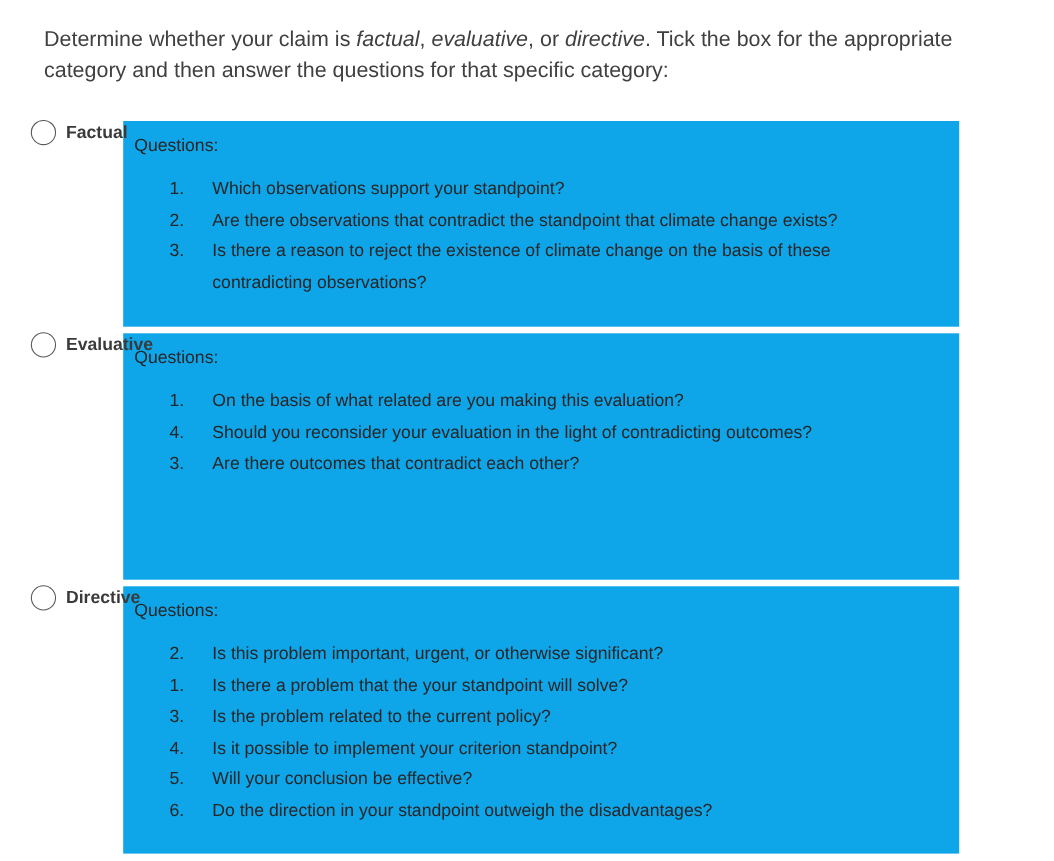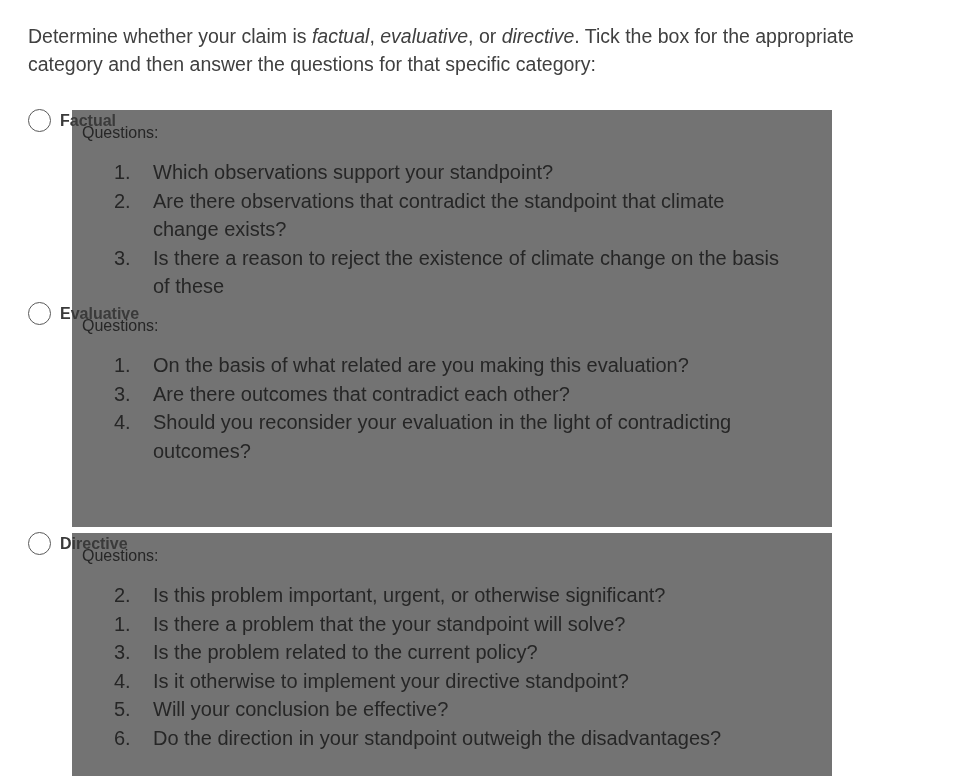--- a/index.html
+++ b/index.html
@@ -11,21 +11,21 @@
   }
   .page {
     position: relative;
     width: 958px;
     height: 783px;
     background: #ffffff;
     overflow: hidden;
   }
   .heading {
     position: absolute;
-    left: 28px;
+    left: 40px;
     top: 22px;
     width: 845px;
     margin: 0;
     font-size: 19.5px;
     line-height: 28px;
     color: #404040;
   }
   .heading em { font-style: italic; }
   .section {
     position: absolute;
@@ -52,43 +52,43 @@
     background: #ffffff;
     flex: 0 0 auto;
   }
   .radio-label {
     font-size: 16px;
     font-weight: bold;
     color: #3a3a3a;
     white-space: nowrap;
   }
   .qbox {
-    margin-left: 72px;
+    margin-left: 112px;
     width: 760px;
-    background: #737373;
+    background: #0ea5e9;
     padding: 9px 40px 24px 10px;
   }
   .qbox.h1 { min-height: 187px; }
   .qbox.h2 { min-height: 224px; }
   .qbox.h3 { min-height: 228px; }
   .qbox-title {
     font-size: 16px;
     line-height: 28px;
     color: #262626;
   }
   ol.qlist {
     list-style: none;
     margin: 11px 0 0 0;
     padding: 0;
     counter-reset: q;
   }
   ol.qlist li {
     position: relative;
     padding-left: 71px;
-    font-size: 20px;
+    font-size: 16px;
     line-height: 28.5px;
     color: #262626;
     white-space: pre-wrap;
   }
   ol.qlist li::before {
     content: attr(data-num);
     position: absolute;
     left: 32px;
     top: 0;
     white-space: nowrap;
@@ -119,37 +119,37 @@
 
   <div class="section s2">
     <div class="radio-row">
       <span class="radio-circle"></span>
       <span class="radio-label">Evaluative</span>
     </div>
     <div class="qbox h2">
       <div class="qbox-title">Questions:</div>
       <ol class="qlist">
           <li data-num="1.">On the basis of what related are you making this evaluation?</li>
+          <li data-num="4.">Should you reconsider your evaluation in the light of contradicting outcomes?</li>
           <li data-num="3.">Are there outcomes that contradict each other?</li>
-          <li data-num="4.">Should you reconsider your evaluation in the light of contradicting outcomes?</li>
         </ol>
     </div>
   </div>
 
   <div class="section s3">
     <div class="radio-row">
       <span class="radio-circle"></span>
       <span class="radio-label">Directive</span>
     </div>
     <div class="qbox h3">
       <div class="qbox-title">Questions:</div>
       <ol class="qlist">
           <li data-num="2.">Is this problem important, urgent, or otherwise significant?</li>
           <li data-num="1.">Is there a problem that the your standpoint will solve?</li>
           <li data-num="3.">Is the problem related to the current policy?</li>
-          <li data-num="4.">Is it otherwise to implement your directive standpoint?</li>
+          <li data-num="4.">Is it possible to implement your criterion standpoint?</li>
           <li data-num="5.">Will your conclusion be effective?</li>
           <li data-num="6.">Do the direction in your standpoint outweigh the disadvantages?</li>
         </ol>
     </div>
   </div>
 
 </div>
 
 </body></html>

